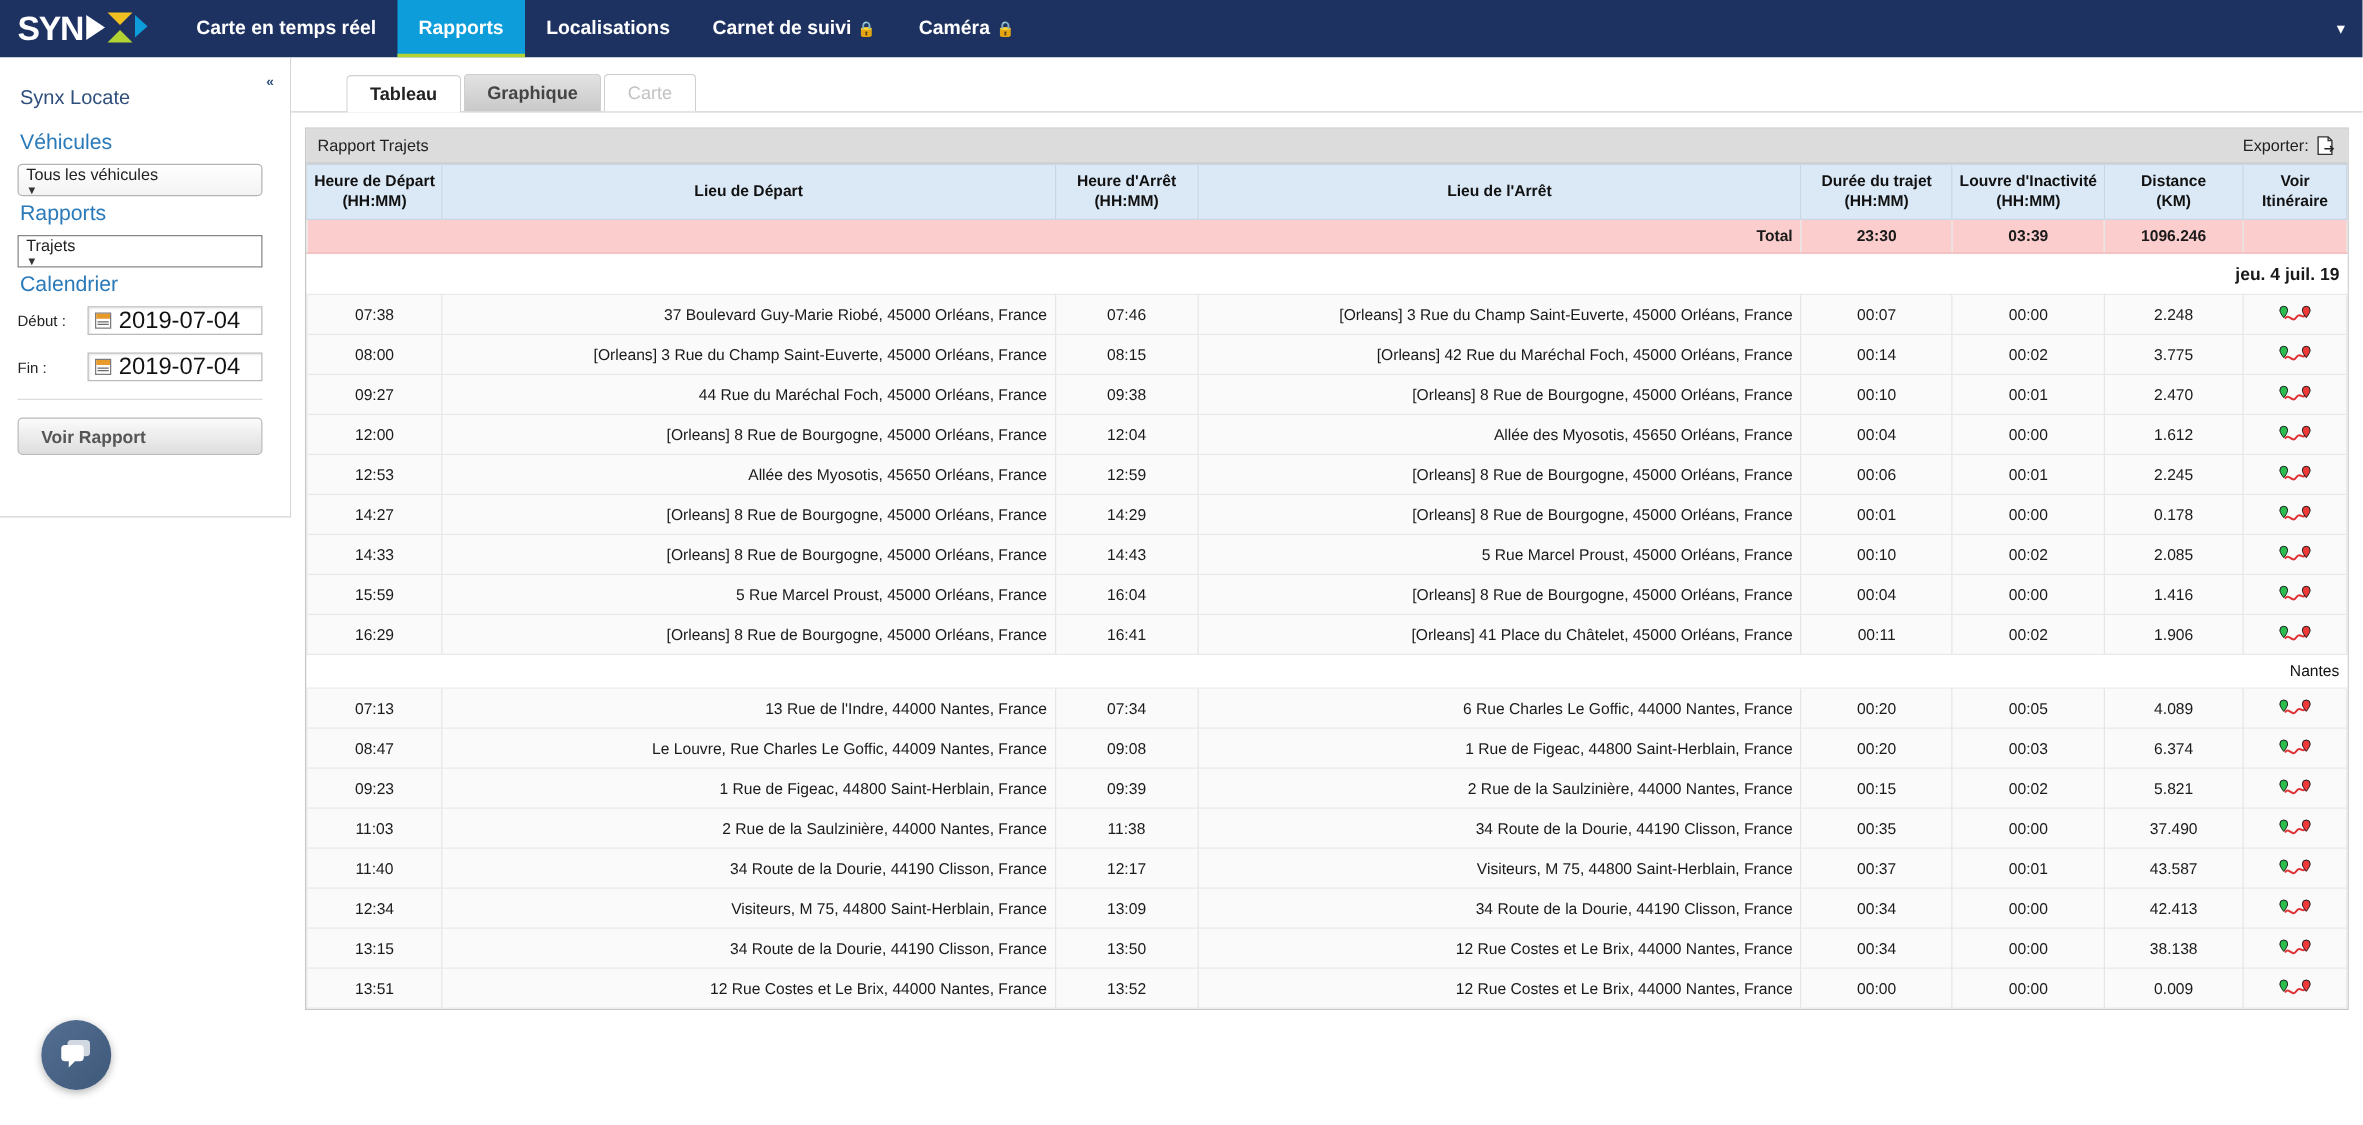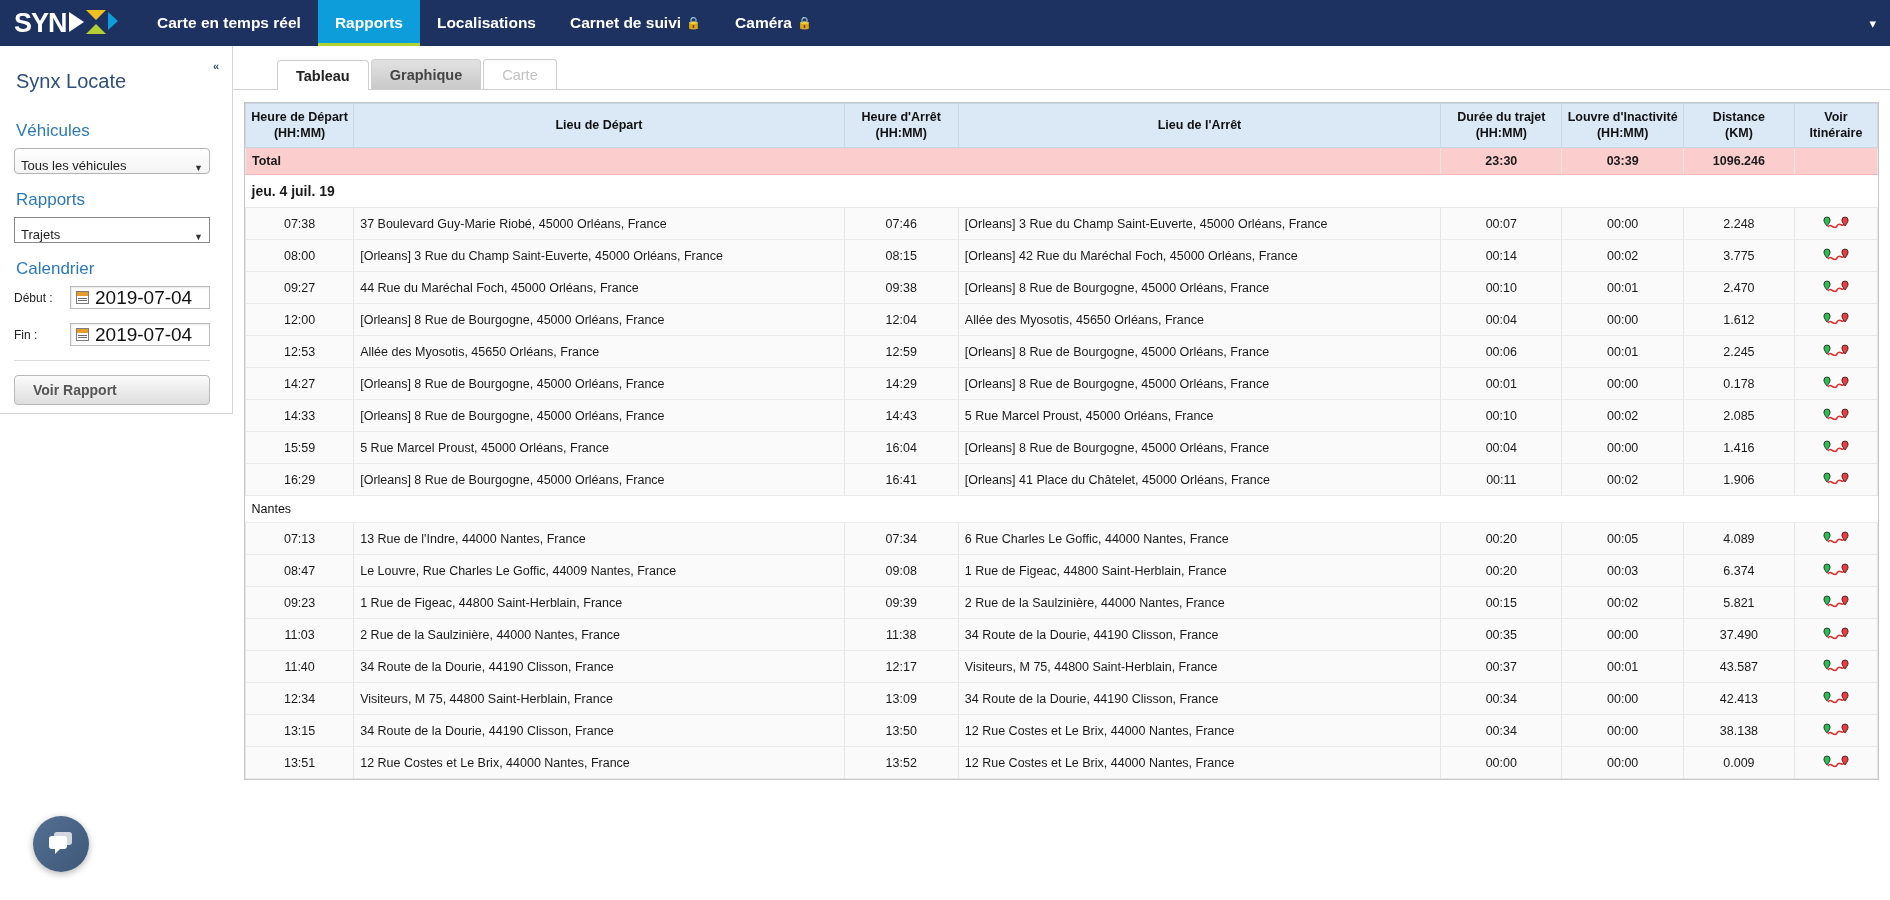--- a/index.html
+++ b/index.html
@@ -42,32 +42,32 @@
   
   #sidebar {
     position: absolute; top: 46px; left: 0;
     width: 233px; height: 368px;
     background: #ffffff;
     border-right: 1px solid #d5d5d5;
     border-bottom: 1px solid #d5d5d5;
     padding: 18px 22px 0 14px;
   }
   #sidebar-title {
-    font-size: 20px; color: #2f4f7c; margin: 6px 0 28px 2px; font-weight: normal;
+    font-size: 16px; color: #2f4f7c; margin: 6px 0 16px 2px; font-weight: normal;
   }
   .side-h {
     font-size: 17px; color: #2a7ab9; margin: 0 0 7px 2px; font-weight: normal;
   }
   .side-sel {
     width: 100%; height: 26px; font-size: 13px;
     border: 1px solid #b4b4b4; border-radius: 4px;
     background: linear-gradient(#ffffff,#f3f3f3);
-    padding: 0 6px; color: #222; margin-bottom: 16px;
-    display: flex; align-items: flex-end; justify-content: space-between;
-    font-family: "Liberation Sans", sans-serif; cursor: pointer;
+    padding: 0 6px; color: #222; margin-bottom: 4px;
+    display: flex; align-items: flex-start; justify-content: space-between;
+    font-family: "Liberation Sans", sans-serif; cursor: pointer; flex-direction: column;
   }
   .side-sel.sq { border-radius: 0; border: 1px solid #888; background: #fff; }
   .caret-dn { font-size: 9px; color: #333; }
   .cal-row { display: flex; align-items: center; margin-bottom: 14px; }
   .cal-lbl { font-size: 12px; color: #222; width: 56px; }
   .date-box {
     flex: 1; height: 23px; border: 1px solid #bbb; background: #fff;
     display: flex; align-items: center; padding: 0 5px; font-size: 19px; color: #111;
     box-shadow: inset 1px 1px 2px rgba(0,0,0,.09); cursor: text;
   }
@@ -160,21 +160,21 @@
   }
   tr.daterow td {
     background: #ffffff; font-weight: bold; font-size: 14px; padding: 8px 6px;
     border-left: none; border-right: none;
   }
   tr.grouprow td {
     background: #ffffff; font-size: 12.5px; padding: 6px; color: #111;
     border-left: none; border-right: none; border-bottom: 1px solid #ececec;
   }
   td.c { text-align: center; }
-  td.l { text-align: left; }
+  td.l { text-align: right; }
   .col-t  { width: 107px; }
   .col-d  { width: 485px; }
   .col-t2 { width: 113px; }
   .col-a  { width: 477px; }
   .col-du { width: 120px; }
   .col-in { width: 120px; }
   .col-di { width: 110px; }
   .col-vi { width: 82px; }
   .route-ic { display: flex; align-items: center; justify-content: center; cursor: pointer; }
 </style>
@@ -263,20 +263,34 @@
 
 <div id="main">
 
   <div id="tabs">
     <div class="tab active">Tableau</div>
     <div class="tab hover">Graphique</div>
     <div class="tab disabled">Carte</div>
   </div>
 
   <div id="report-box">
+    <div id="report-head">
+      <span id="report-title">Rapport Trajets</span>
+      <span id="export-wrap">
+        <span>Exporter:</span>
+        <span id="export-ic">
+          <svg width="16" height="17" viewBox="0 0 16 17">
+            <path d="M1.5 1.5 H9.5 L12.5 4.5 V15.5 H1.5 Z" fill="#ffffff" stroke="#333" stroke-width="1.1"></path>
+            <path d="M9.5 1.5 V4.5 H12.5" fill="none" stroke="#333" stroke-width="1.1"></path>
+            <path d="M6.5 11 H13" stroke="#222" stroke-width="1.3" fill="none"></path>
+            <path d="M11 8.8 L13.4 11 L11 13.2" fill="none" stroke="#222" stroke-width="1.3"></path>
+          </svg>
+        </span>
+      </span>
+    </div>
 
     <table>
       <colgroup>
         <col class="col-t">
           <col class="col-d">
           <col class="col-t2">
           <col class="col-a">
         <col class="col-du">
           <col class="col-in">
           <col class="col-di">

